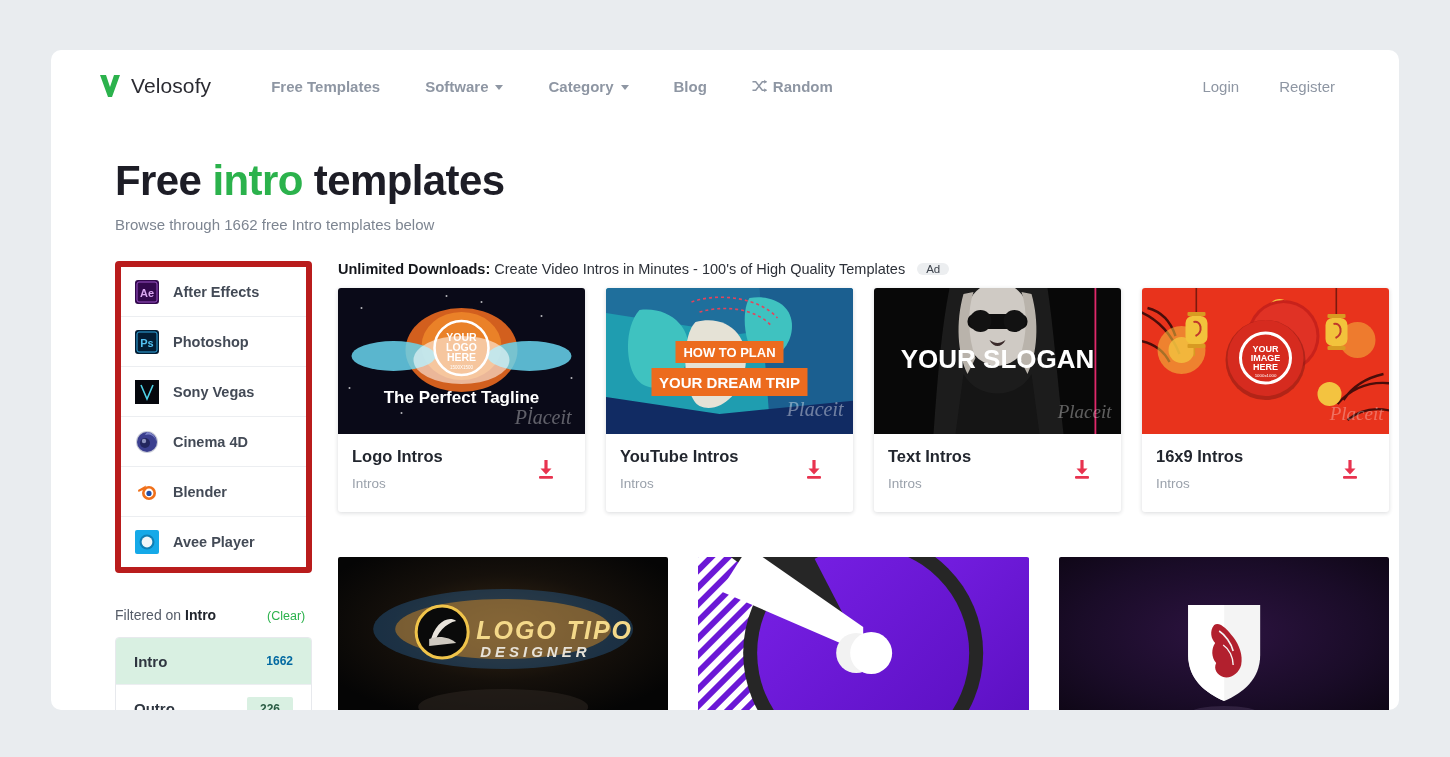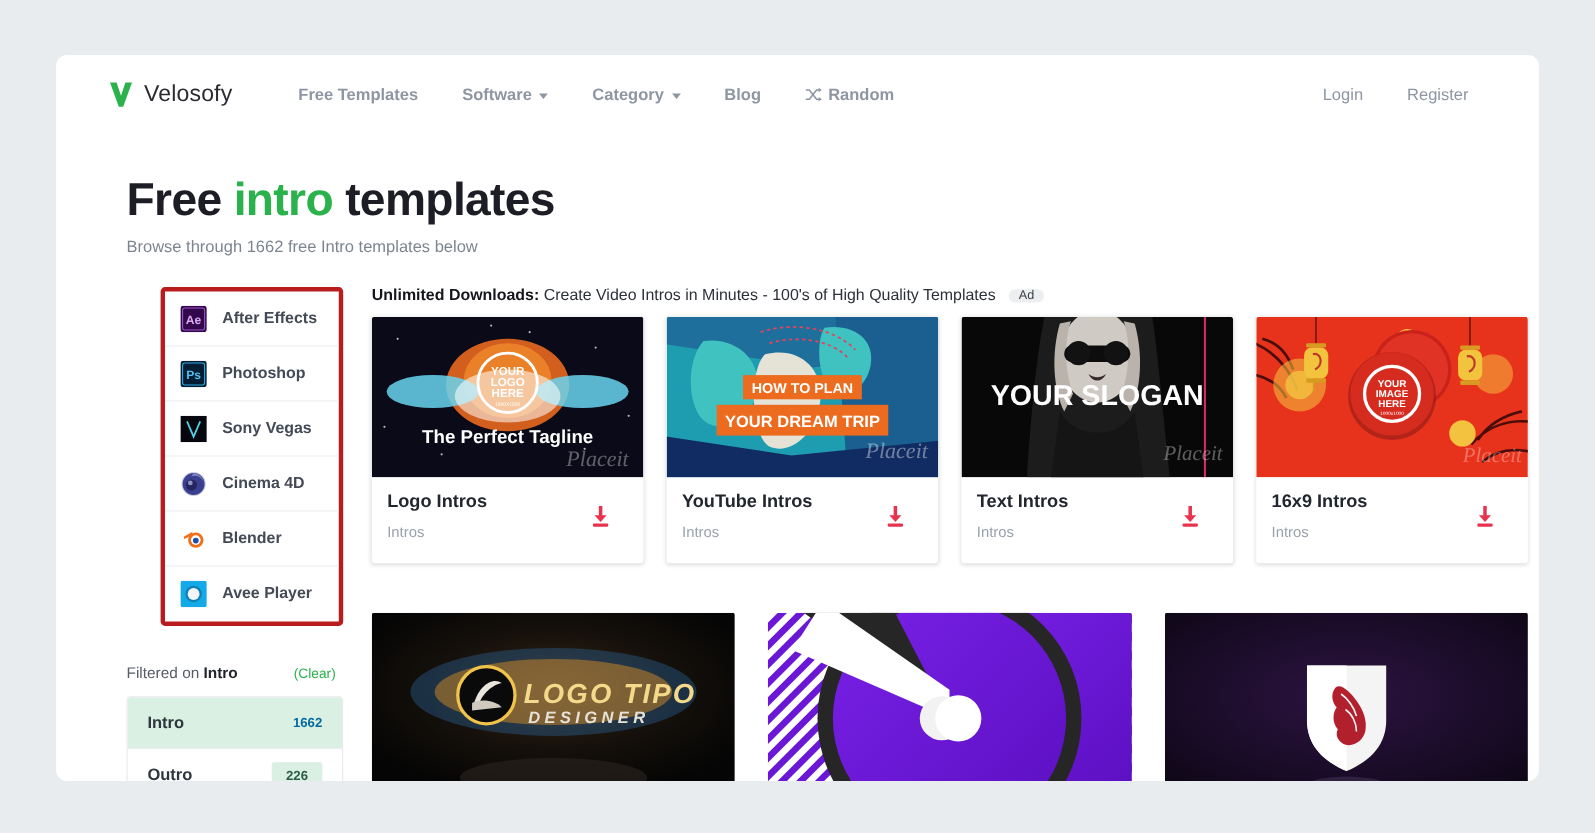--- a/index.html
+++ b/index.html
@@ -23,21 +23,21 @@
     height: 72px;
     display: flex;
     align-items: center;
     padding: 0 52px 0 48px;
   }
   .brand { display: flex; align-items: center; gap: 10px; margin-right: 42px; }
   .brand-mark { width: 22px; height: 24px; display: block; }
   .brand-name {
     font-size: 21px; color: #2b2b32; letter-spacing: .1px;
   }
-  .nav-links { display: flex; align-items: center; gap: 4px; }
+  .nav-links { display: flex; align-items: center; gap: 9px; }
   .nav-link {
     font-size: 15px; font-weight: bold; color: #8e96a3;
     padding: 8px 18px; cursor: pointer; white-space: nowrap;
     display: flex; align-items: center; gap: 6px;
   }
   .caret {
     width: 0; height: 0; display: inline-block;
     border-left: 4.5px solid transparent;
     border-right: 4.5px solid transparent;
     border-top: 5px solid #8e96a3;
@@ -60,25 +60,24 @@
     margin-top: 12px; font-size: 15px; color: #7d8591;
   }
 
   
   .body-grid {
     display: flex; padding: 28px 0 0 64px; gap: 26px;
   }
   .sidebar { width: 197px; flex: none; }
 
   .software-card {
-    border: 4px solid #b91c1c;
+    border: 6px solid #b91c1c;
     border-radius: 4px;
     overflow: hidden;
     background: #fff;
-    margin-left: 31px;
   }
   .sw-row {
     height: 50px; display: flex; align-items: center;
     gap: 14px; padding: 0 14px;
     border-bottom: 1px solid #eceef1;
     cursor: pointer;
   }
   .sw-row:last-child { border-bottom: none; }
   .sw-ico { width: 24px; height: 24px; flex: none; display: block; }
   .sw-label { font-size: 14.5px; font-weight: bold; color: #434a56; }

